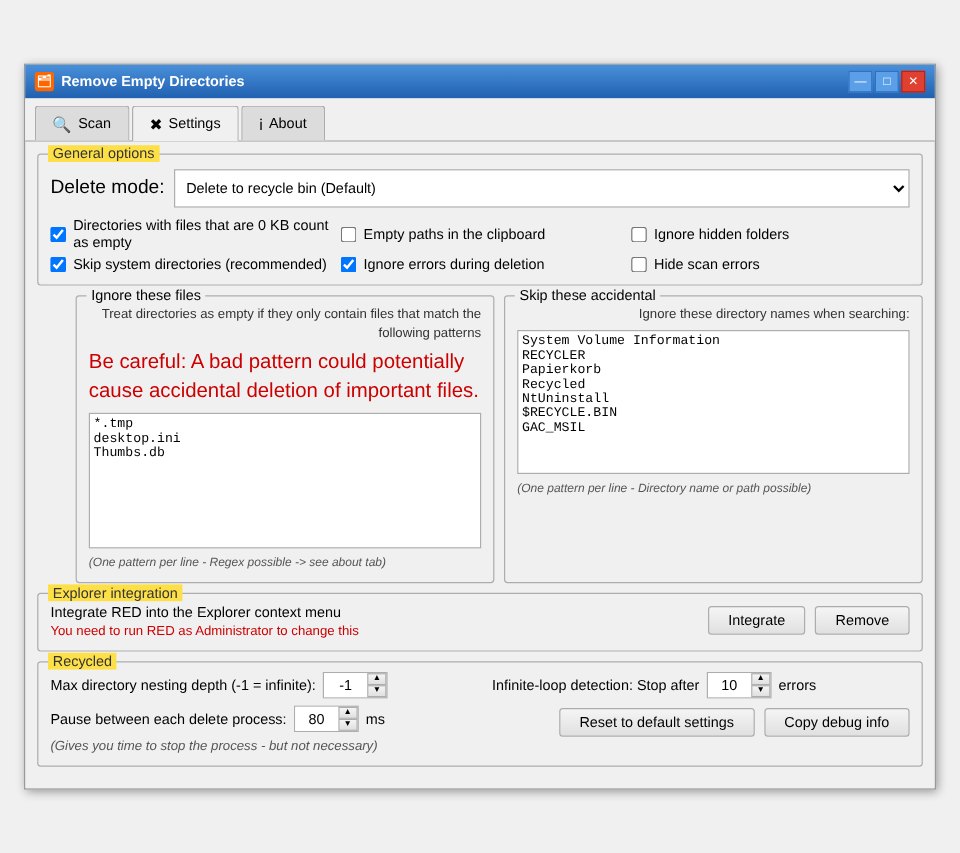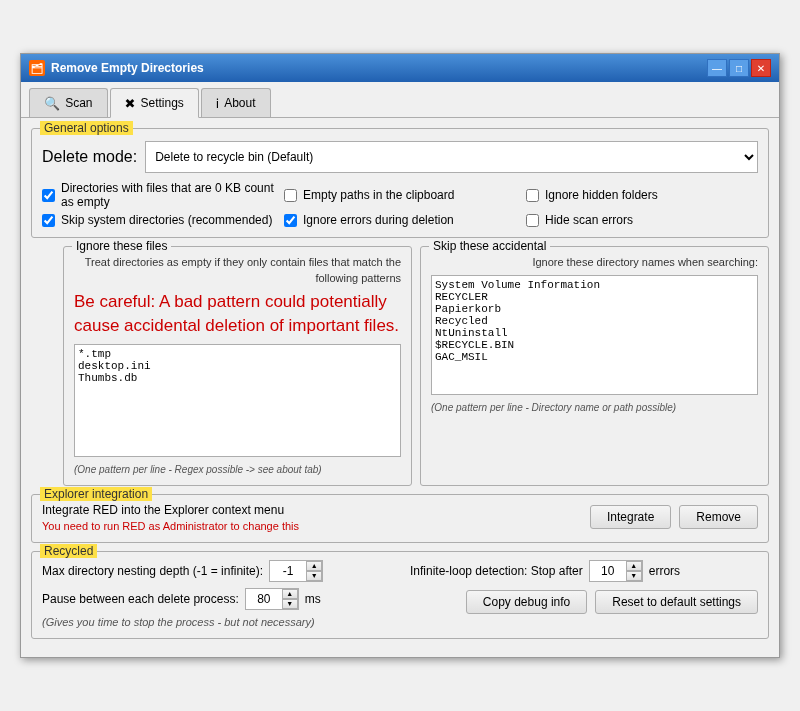--- a/index.html
+++ b/index.html
@@ -459,21 +459,21 @@
             <div class="spinner-input">
               <input type="text" value="10" style="">
               <div class="spinner-btns">
                 <div class="spinner-btn">▲</div>
                 <div class="spinner-btn">▼</div>
               </div>
             </div>
             <span class="param-unit">errors</span>
           </div>
           <div class="bottom-buttons">
+            <button class="btn">Reset to default settings</button>
             <button class="btn">Copy debug info</button>
-            <button class="btn">Reset to default settings</button>
           </div>
         </div>
       </div>
     </div>
 
   </div>
 </div>
 
 </body></html>

